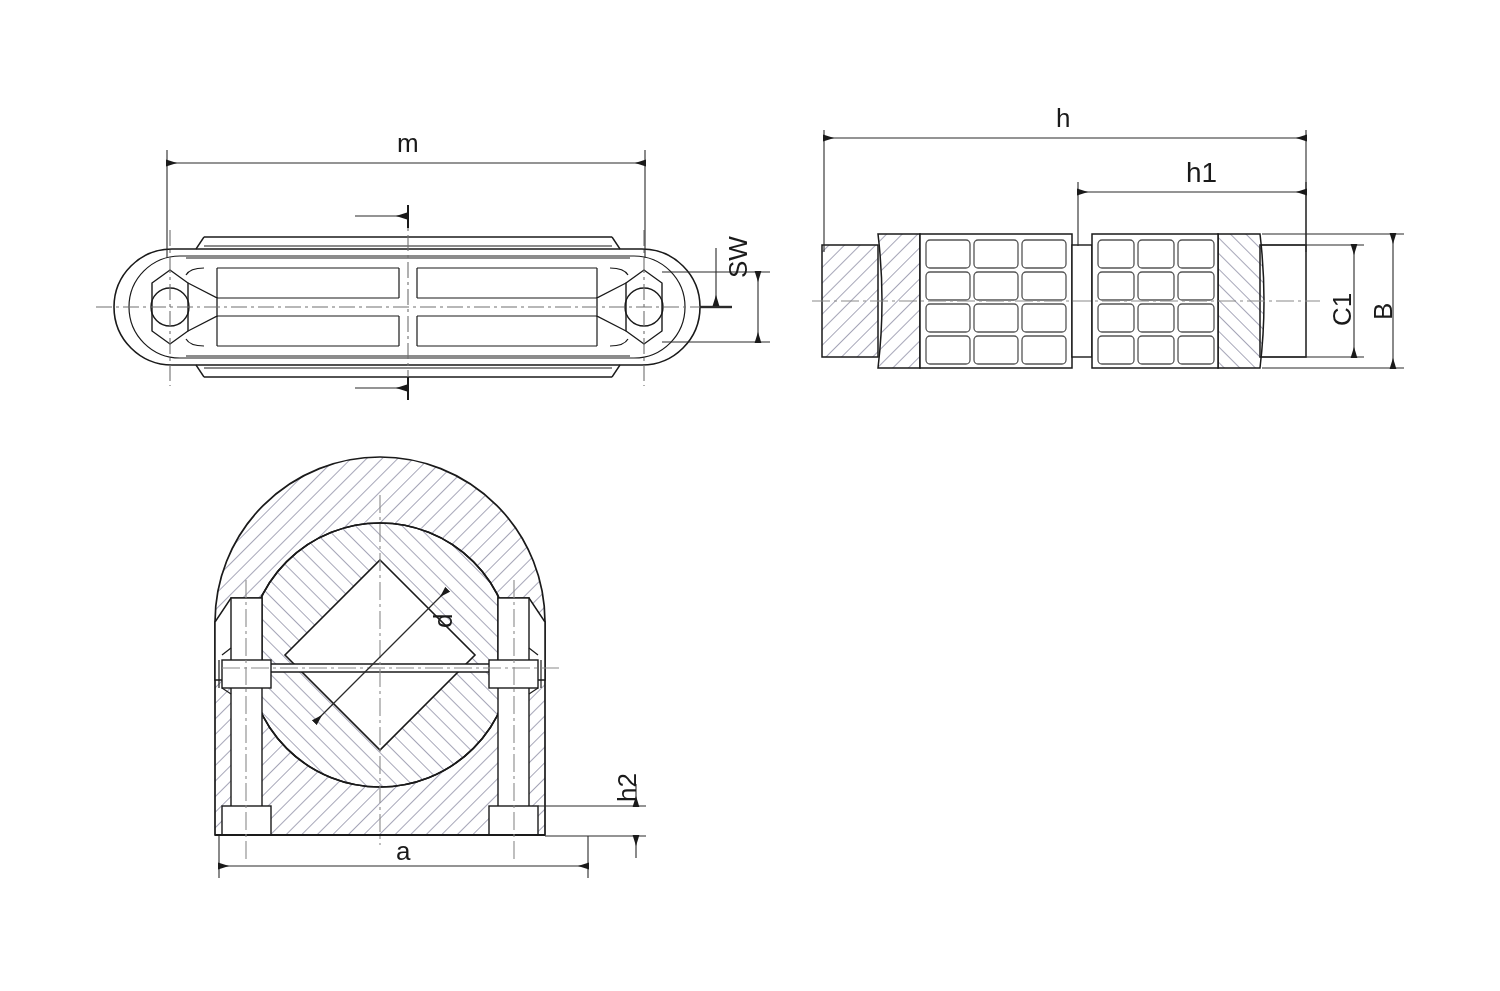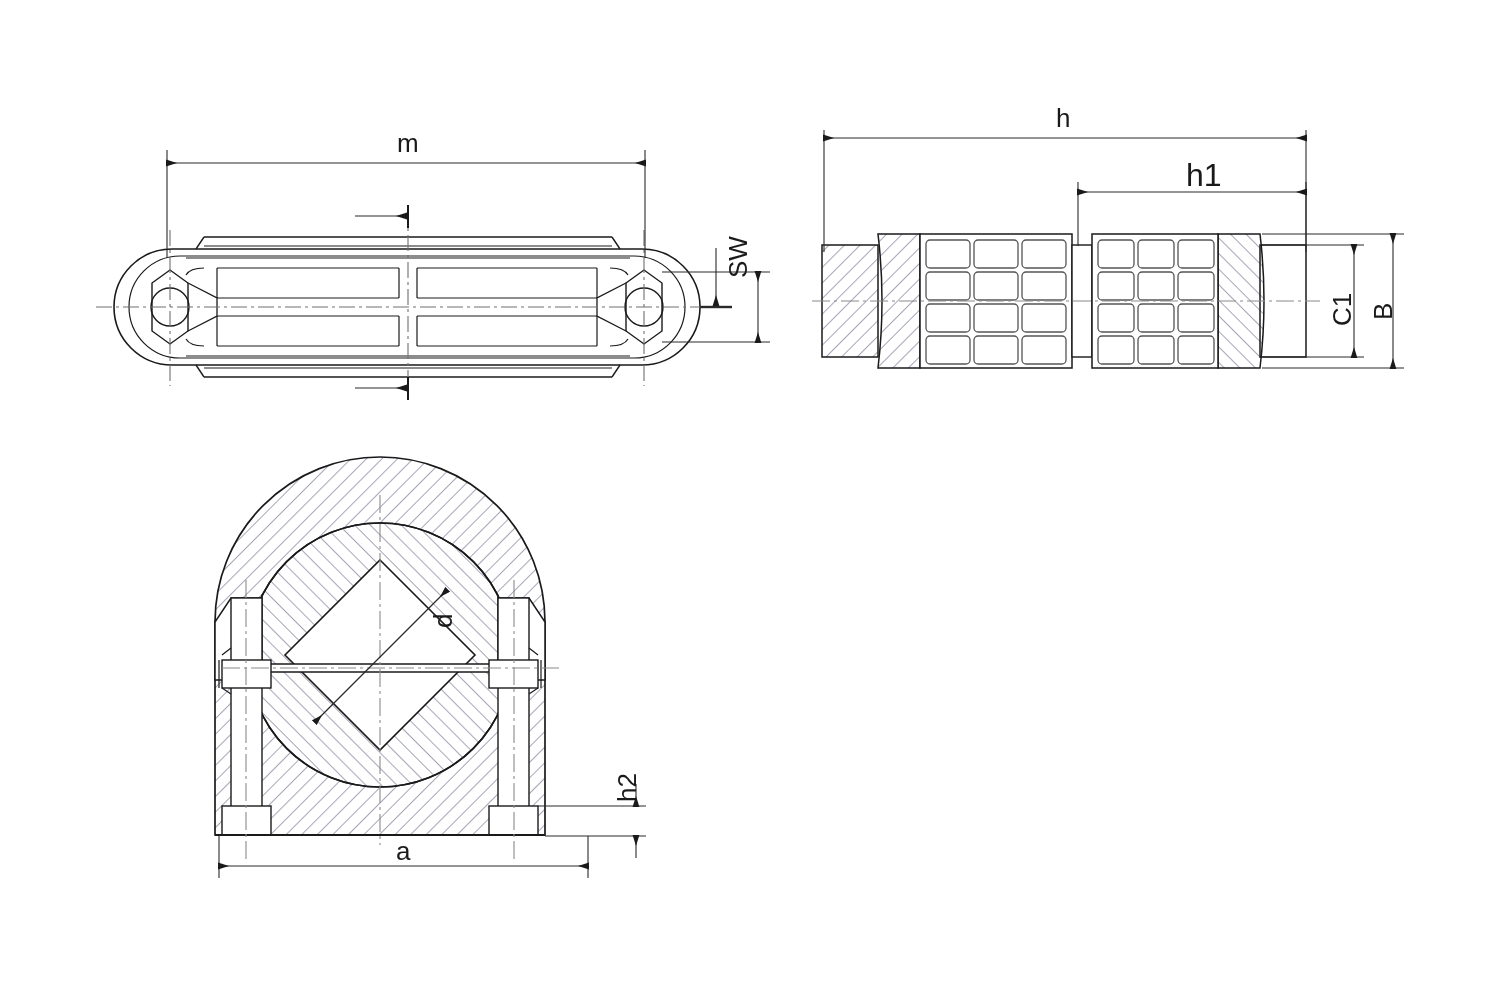--- a/index.html
+++ b/index.html
@@ -288,21 +288,21 @@
   </g>
 
 </svg>
 
 <div class="lbl" style="left:397px;top:130px;font-size:26px;">m</div>
 
 <div class="lbl" style="left:725px;top:278px;font-size:26px;transform:rotate(-90deg);transform-origin:left top;">SW</div>
 
 <div class="lbl" style="left:1056px;top:105px;font-size:26px;">h</div>
 
-<div class="lbl" style="left:1186px;top:159px;font-size:32px;">h1</div>
+<div class="lbl" style="left:1186px;top:159px;font-size:28px;">h1</div>
 
 <div class="lbl" style="left:1329px;top:326px;font-size:26px;transform:rotate(-90deg);transform-origin:left top;">C1</div>
 
 <div class="lbl" style="left:1370px;top:320px;font-size:26px;transform:rotate(-90deg);transform-origin:left top;">B</div>
 
 <div class="lbl" style="left:430px;top:628px;font-size:26px;transform:rotate(-90deg);transform-origin:left top;">d</div>
 
 <div class="lbl" style="left:396px;top:838px;font-size:26px;">a</div>
 
 <div class="lbl" style="left:614px;top:802px;font-size:26px;transform:rotate(-90deg);transform-origin:left top;">h2</div>

